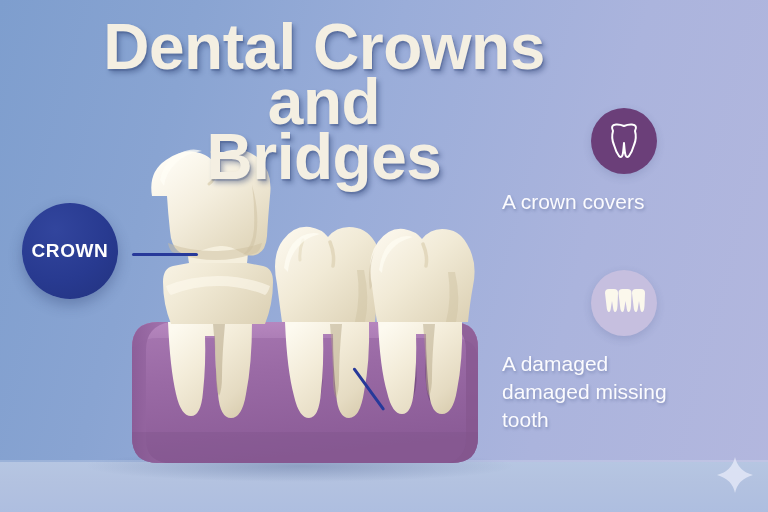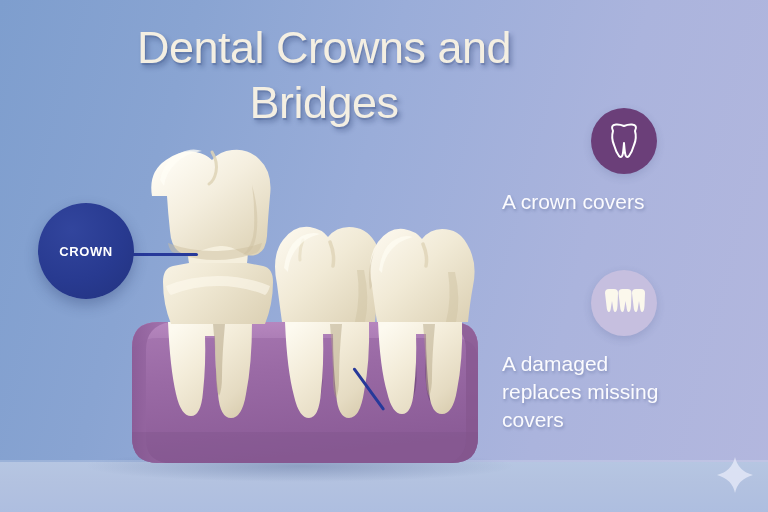--- a/index.html
+++ b/index.html
@@ -17,21 +17,21 @@
     background:linear-gradient(180deg,#b6c6e2 0%,#b3c2e0 40%,#aebee0 100%);
   }
   .floor-line{
     position:absolute;left:0;right:0;bottom:50px;height:2px;
     background:rgba(255,255,255,.18);
   }
   
   .title{
     position:absolute;left:44px;top:20px;width:560px;
     text-align:center;
-    font-size:45px;line-height:55px;font-weight:normal;
+    font-size:64px;line-height:55px;font-weight:bold;
     letter-spacing:-.5px;
     color:#f4efe2;
     text-shadow:3px 4px 5px rgba(40,60,110,.40), 1px 2px 1px rgba(40,60,110,.25);
   }
   .title .l2{display:block;}
   
   .info{
     position:absolute;left:488px;width:272px;text-align:left;
   }
   .info-1{top:108px;}
@@ -50,21 +50,21 @@
     padding:0 14px;
   }
   
   .badge{
     position:absolute;border-radius:50%;
     background:radial-gradient(circle at 35% 28%, #32459d 0%, #283a90 55%, #22327f 100%);
     display:flex;align-items:center;justify-content:center;
     color:#ffffff;font-weight:bold;letter-spacing:.6px;
     box-shadow:0 6px 14px rgba(30,45,95,.30);
   }
-  #badge-crown{left:38px;top:203px;width:96px;height:96px;font-size:13px;}
+  #badge-crown{left:22px;top:203px;width:96px;height:96px;font-size:19px;}
   #badge-bridge{left:378px;top:402px;width:96px;height:96px;font-size:19px;}
   .leader{position:absolute;background:#27399a;}
   #leader-crown{left:132px;top:253px;width:66px;height:3px;border-radius:2px;}
   #leader-bridge{left:352px;top:368px;width:3px;height:52px;
      transform:rotate(-36deg);transform-origin:top center;border-radius:2px;}
   
   .sparkle{position:absolute;}
   
   .scene{position:absolute;left:0;top:0;width:768px;height:512px;}
 </style>
@@ -269,22 +269,22 @@
                    L9 13 L8 19 Q7.5 24 6 24 Q4 24 3.5 18 Z"></path>
           <path d="M15.5 5 Q15.5 1 19.5 1 L24.5 1 Q28.5 1 28.5 5 L28 18 Q27.5 24 25.5 24
                    Q24 24 23.5 19 L22.5 13 L21.5 19 Q21 24 19.5 24 Q17.5 24 17 18 Z"></path>
           <path d="M29 5 Q29 1 33 1 L38 1 Q42 1 42 5 L41.5 18 Q41 24 39 24
                    Q37.5 24 37 19 L36 13 L35 19 Q34.5 24 33 24 Q31 24 30.5 18 Z"></path>
         </g>
       </svg>
     </div>
     <div class="info-text">
       <span>A damaged</span><br>
-      <span>replaces missing</span><br>
-      <span>covers</span>
+      <span>damaged missing</span><br>
+      <span>tooth</span>
     </div>
   </div>
 
   <div class="leader" id="leader-crown"></div>
   <div class="badge" id="badge-crown">
     <span>CROWN</span>
   </div>
 
   <div class="leader" id="leader-bridge"></div>
 

